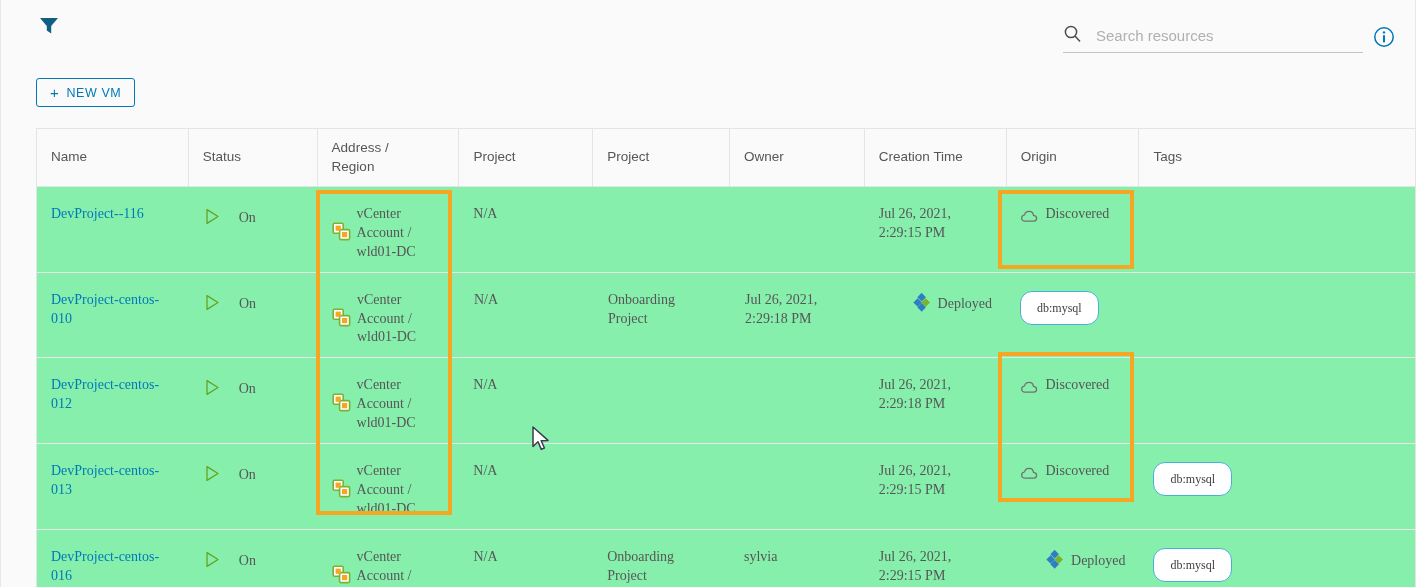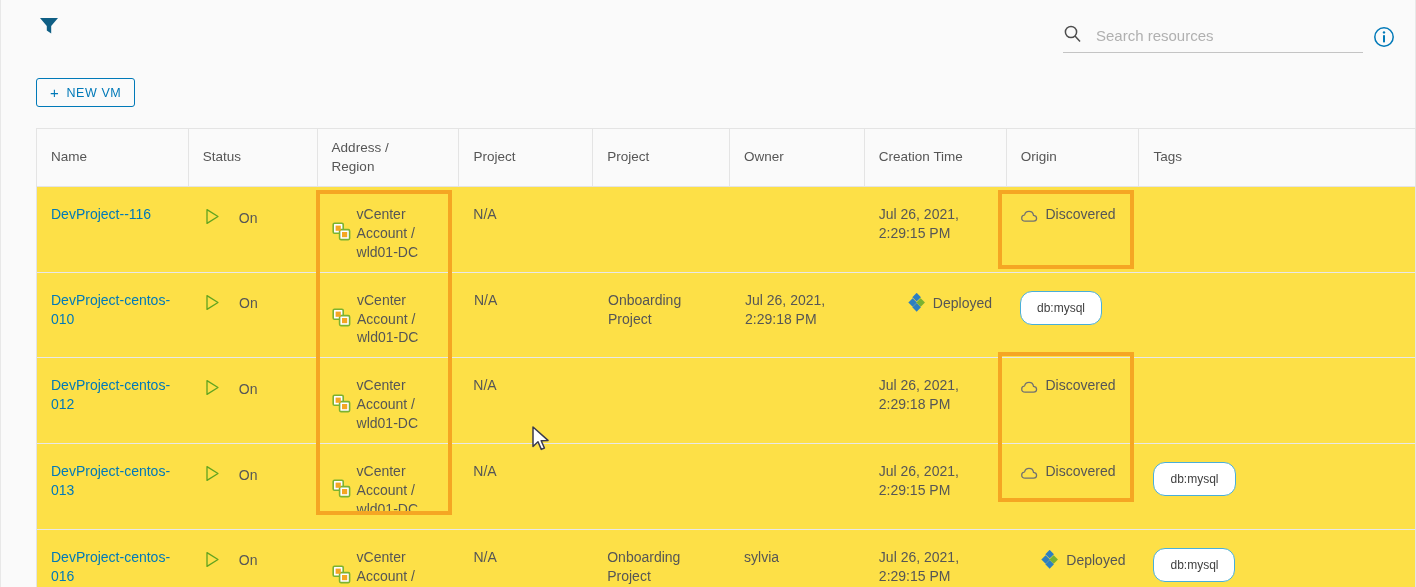--- a/index.html
+++ b/index.html
@@ -117,21 +117,22 @@
     align-items: center;
     padding: 0 14px;
     border-right: 1px solid #e4e4e4;
     line-height: 1.35;
   }
   .th:last-child { border-right: none; }
   .tr {
     display: flex;
     border-bottom: 1px solid #e8e8e8;
     min-height: 81px;
-    background: #fde047;
+    background: #86efac;
+    font-family: Liberation Serif, serif;
   }
   .td {
     font-size: 14px;
     color: #565656;
     padding: 18px 14px 10px 14px;
     line-height: 1.35;
     display: block;
   }
   .td-name { color: #0079b8; cursor: pointer; }
   .cell-flex { display: flex; align-items: center; gap: 17px; }

